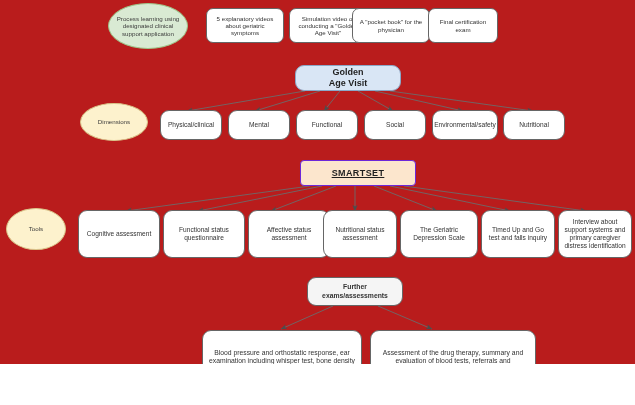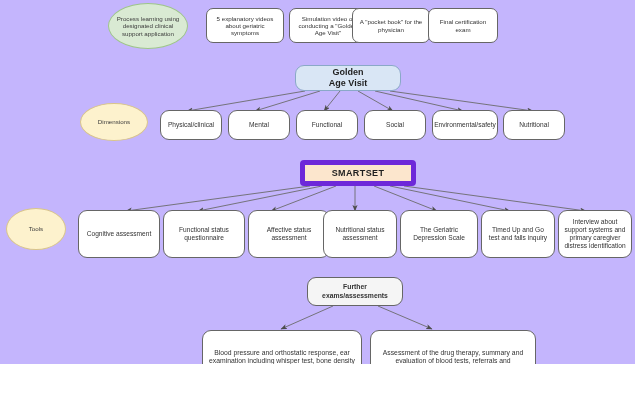--- a/index.html
+++ b/index.html
@@ -4,21 +4,21 @@
 <style>
   html, body {
     margin: 0;
     padding: 0;
     background: #ffffff;
   }
   #canvas {
     position: relative;
     width: 635px;
     height: 364px;
-    background: #c4b5fd;
+    background: #b91c1c;
     font-family: "Liberation Sans", sans-serif;
     overflow: hidden;
   }
   #edges {
     position: absolute;
     left: 0;
     top: 0;
     width: 635px;
     height: 405px;
     pointer-events: none;
@@ -62,26 +62,27 @@
   .hdr-blue {
     background: #d9e6f5;
     border: 1px solid #8aa8c8;
     border-radius: 9px;
     font-weight: bold;
     font-size: 9px;
     color: #1f1f1f;
   }
   .hdr-orange {
     background: #fce6cd;
-    border: 5px solid #6d28d9;
+    border: 1px solid #6d28d9;
     border-radius: 4px;
     font-weight: bold;
     font-size: 9px;
     color: #1f1f1f;
     letter-spacing: .4px;
+    text-decoration: underline;
   }
   .wide {
     font-size: 6.8px;
   }
 </style>
 </head>
 <body>
 
 <div id="canvas">
 

